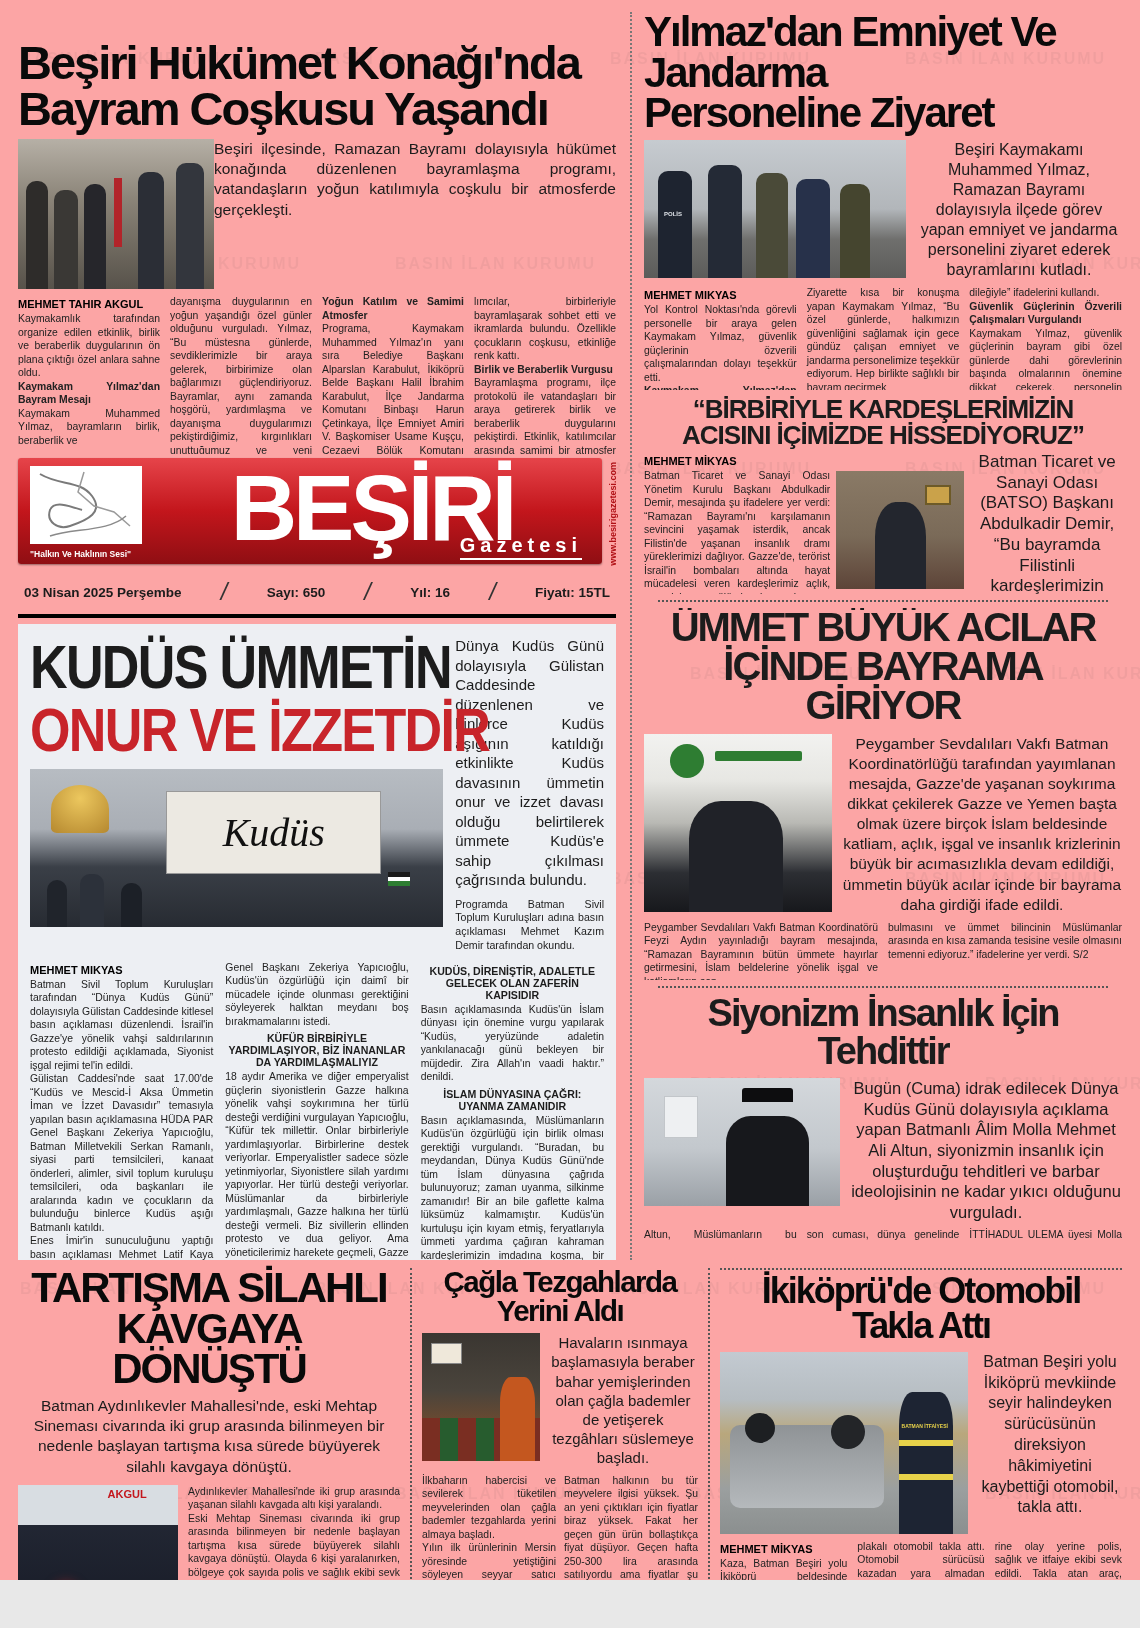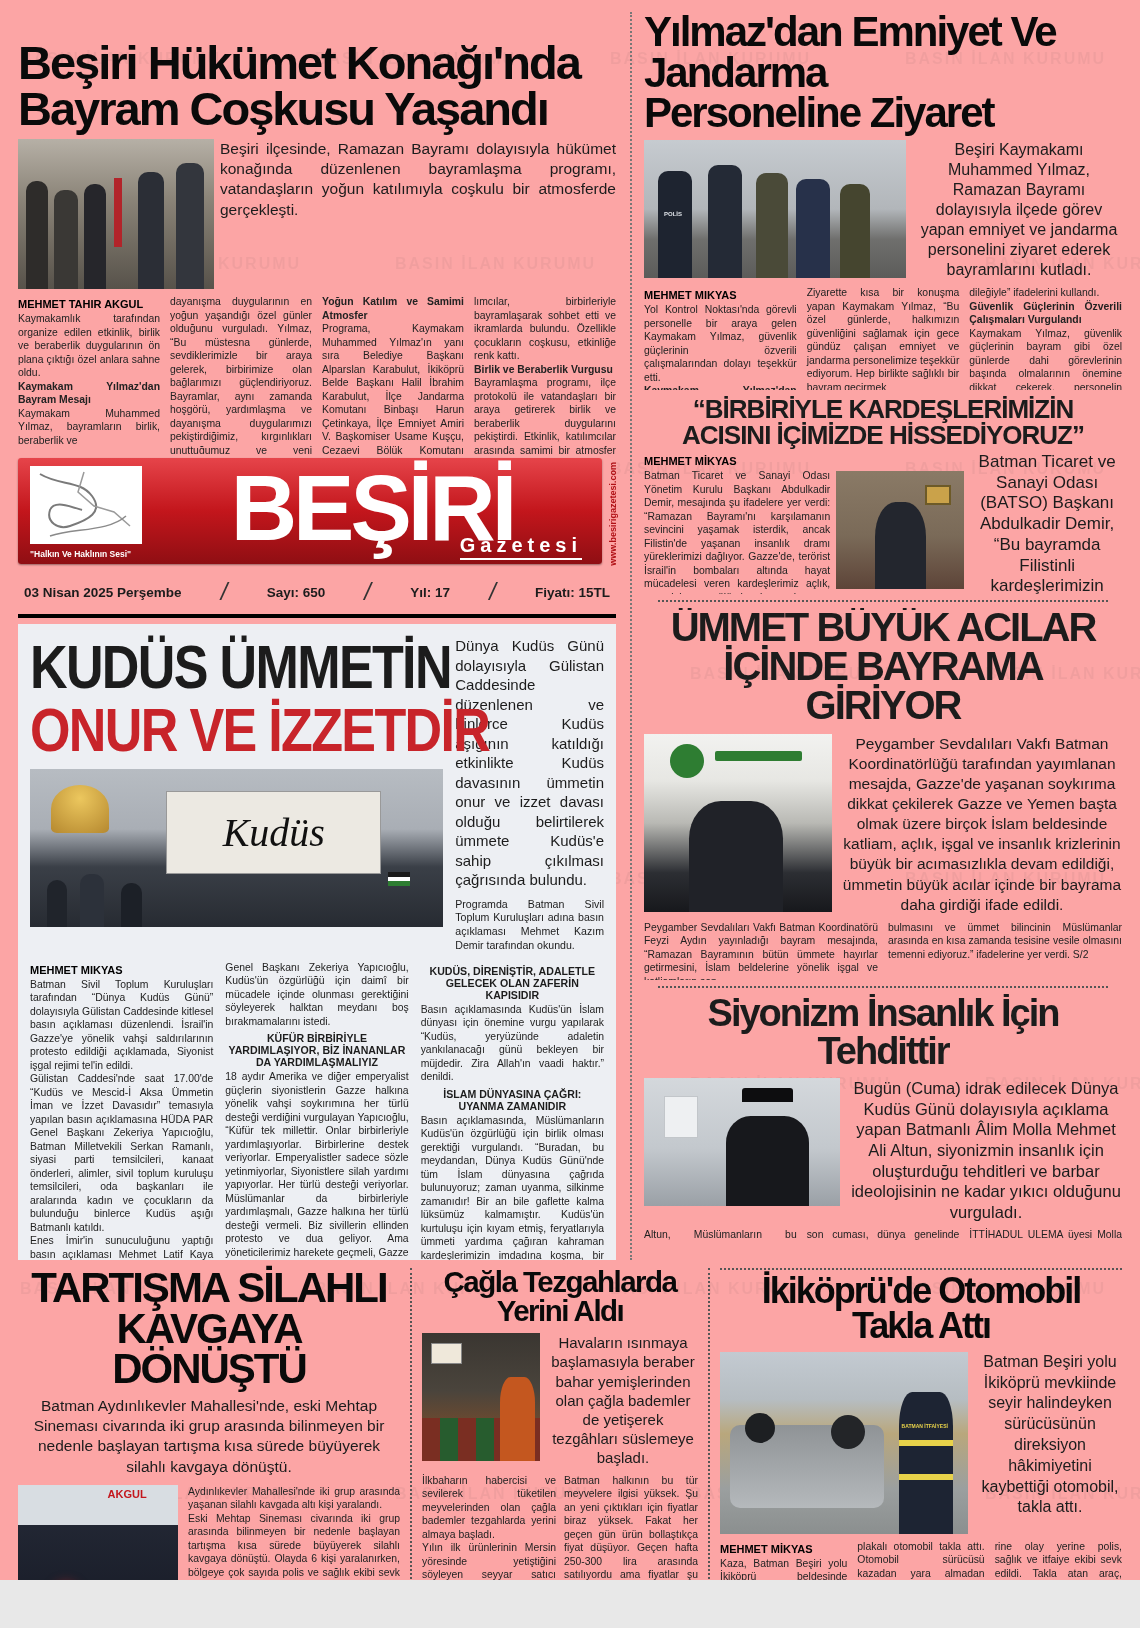--- a/index.html
+++ b/index.html
@@ -25,21 +25,21 @@
   .subhead { font-weight:bold; font-size:10.6px; text-align:center; margin:4px 0 2px 0; }
   .dotted-rule { border-top:2px dotted #555; margin:6px 14px; }
 
   
   .ph { position:relative; overflow:hidden; background:#9aa0a6; flex-shrink:0; }
   .fig { position:absolute; bottom:0; border-radius:10px 10px 0 0; }
 
   
   .a-hukumet { height:414px; overflow:hidden; }
   .a-hukumet .h-big { font-size:47px; }
-  .hk-grid1 { display:flex; gap:6px; margin-top:8px; }
+  .hk-grid1 { display:flex; gap:0; margin-top:8px; }
   .hk-photo { width:196px; height:150px; background:linear-gradient(180deg,#b6b0a6 0%,#8b8478 40%,#57524a 100%); }
   .hk-intro { flex:1; font-size:15.5px; line-height:1.3; text-align:justify; }
   .hk-grid2 { display:flex; gap:10px; margin-top:6px; height:200px; overflow:hidden; }
   .hk-grid2 > div { flex:1; }
 
   
   .a-ziyaret { height:378px; overflow:hidden; }
   .a-ziyaret .h-big { font-size:42px; }
   .zy-grid1 { display:flex; gap:10px; margin-top:6px; }
   .zy-photo { width:262px; height:138px; background:linear-gradient(180deg,#c6cbd0 0%,#b2b6ba 50%,#6f6f6d 72%,#5c5c5a 100%); }
@@ -215,21 +215,21 @@
             <div class="m-sub">Gazetesi</div>
           </div>
           <div class="m-site">www.besirigazetesi.com</div>
         </div>
 
         <div class="dateline">
           <span>03 Nisan 2025 Perşembe</span>
           <span class="dl-sep">/</span>
           <span>Sayı: 650</span>
           <span class="dl-sep">/</span>
-          <span>Yıl: 17</span>
+          <span>Yıl: 16</span>
           <span class="dl-sep">/</span>
           <span>Fiyatı: 15TL</span>
         </div>
         <div class="rule"></div>
 
         <div class="a-kudus">
           <div class="kd-top">
             <div class="kd-left">
               <div><span class="kd-head-black">KUDÜS ÜMMETİN</span></div>
               <div><span class="kd-head-red">ONUR VE İZZETDİR</span></div>

